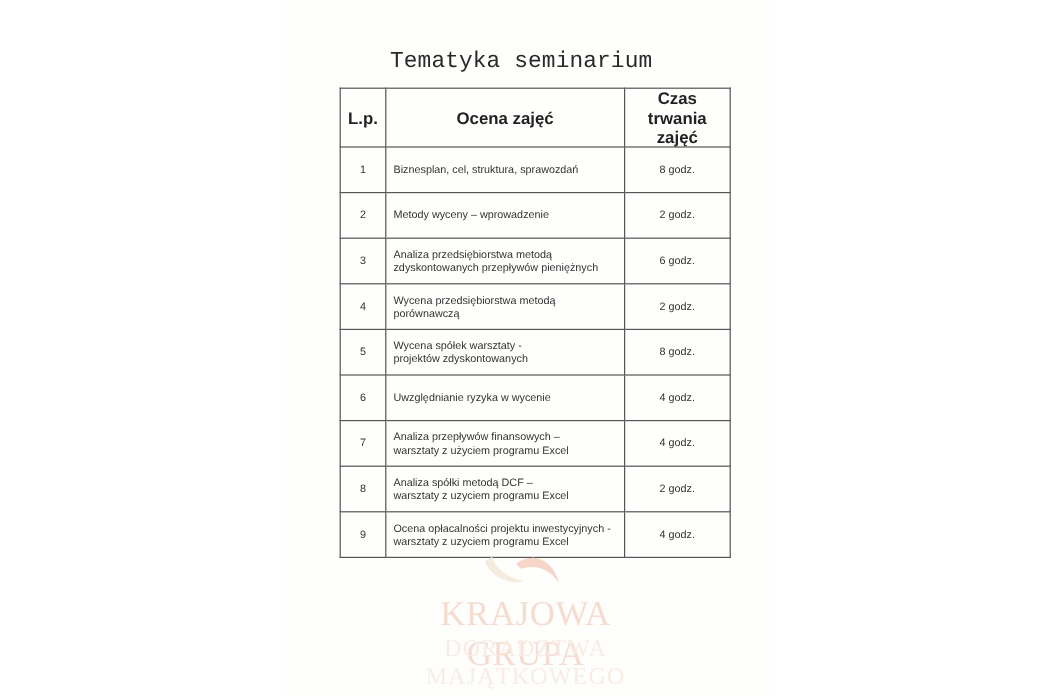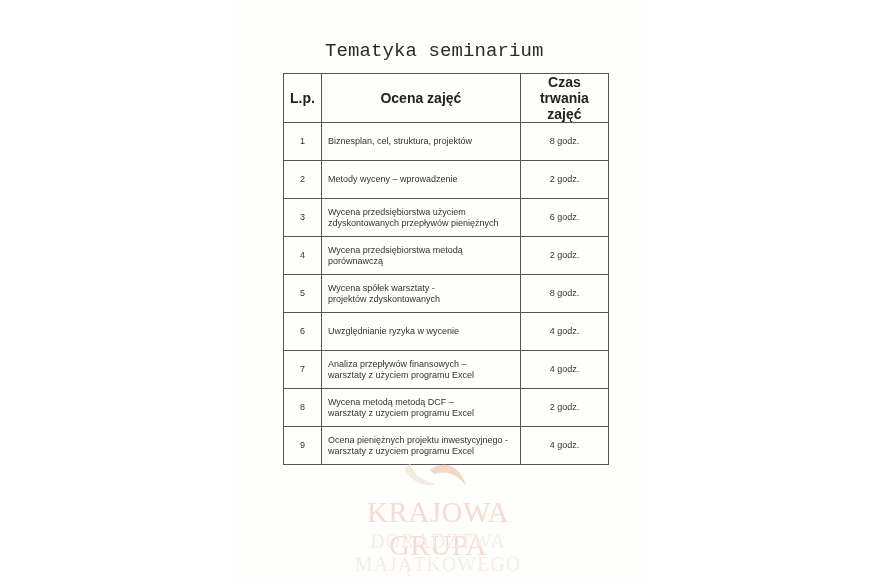--- a/index.html
+++ b/index.html
@@ -53,31 +53,31 @@
   <thead>
     <tr>
       <th class="c-lp">L.p.</th>
       <th class="c-topic c-topic-h">Ocena zajęć</th>
       <th class="c-dur">Czas trwania zajęć</th>
     </tr>
   </thead>
   <tbody>
     <tr>
       <td class="c-lp">1</td>
-      <td class="c-topic"><span>Biznesplan, cel, struktura, projektów</span></td>
+      <td class="c-topic"><span>Biznesplan, cel, struktura, sprawozdań</span></td>
       <td class="c-dur">8 godz.</td>
     </tr>
     <tr>
       <td class="c-lp">2</td>
       <td class="c-topic"><span>Metody wyceny – wprowadzenie</span></td>
       <td class="c-dur">2 godz.</td>
     </tr>
     <tr>
       <td class="c-lp">3</td>
-      <td class="c-topic"><span>Wycena przedsiębiorstwa użyciem</span><br><span>zdyskontowanych przepływów pieniężnych</span></td>
+      <td class="c-topic"><span>Analiza przedsiębiorstwa metodą</span><br><span>zdyskontowanych przepływów pieniężnych</span></td>
       <td class="c-dur">6 godz.</td>
     </tr>
     <tr>
       <td class="c-lp">4</td>
       <td class="c-topic"><span>Wycena przedsiębiorstwa metodą porównawczą</span></td>
       <td class="c-dur">2 godz.</td>
     </tr>
     <tr>
       <td class="c-lp">5</td>
       <td class="c-topic"><span>Wycena spółek warsztaty -</span><br><span>projektów zdyskontowanych</span></td>
@@ -88,26 +88,26 @@
       <td class="c-topic"><span>Uwzględnianie ryzyka w wycenie</span></td>
       <td class="c-dur">4 godz.</td>
     </tr>
     <tr>
       <td class="c-lp">7</td>
       <td class="c-topic"><span>Analiza przepływów finansowych –</span><br><span>warsztaty z użyciem programu Excel</span></td>
       <td class="c-dur">4 godz.</td>
     </tr>
     <tr>
       <td class="c-lp">8</td>
-      <td class="c-topic"><span>Wycena metodą metodą DCF –</span><br><span>warsztaty z uzyciem programu Excel</span></td>
+      <td class="c-topic"><span>Analiza spółki metodą DCF –</span><br><span>warsztaty z uzyciem programu Excel</span></td>
       <td class="c-dur">2 godz.</td>
     </tr>
     <tr>
       <td class="c-lp">9</td>
-      <td class="c-topic"><span>Ocena pieniężnych projektu inwestycyjnego -</span><br><span>warsztaty z uzyciem programu Excel</span></td>
+      <td class="c-topic"><span>Ocena opłacalności projektu inwestycyjnych -</span><br><span>warsztaty z uzyciem programu Excel</span></td>
       <td class="c-dur">4 godz.</td>
     </tr>
   </tbody>
 </table>
 
 <div class="logo">
   <svg class="logo-mark" viewBox="0 0 70 32">
     <path d="M4 8 C10 22, 26 28, 36 24 C26 22, 14 16, 10 4 Z" fill="#f5ece0"></path>
     <path d="M30 10 C42 0, 60 4, 66 26 C58 14, 46 10, 34 14 Z" fill="#f6d6c8"></path>
   </svg>

